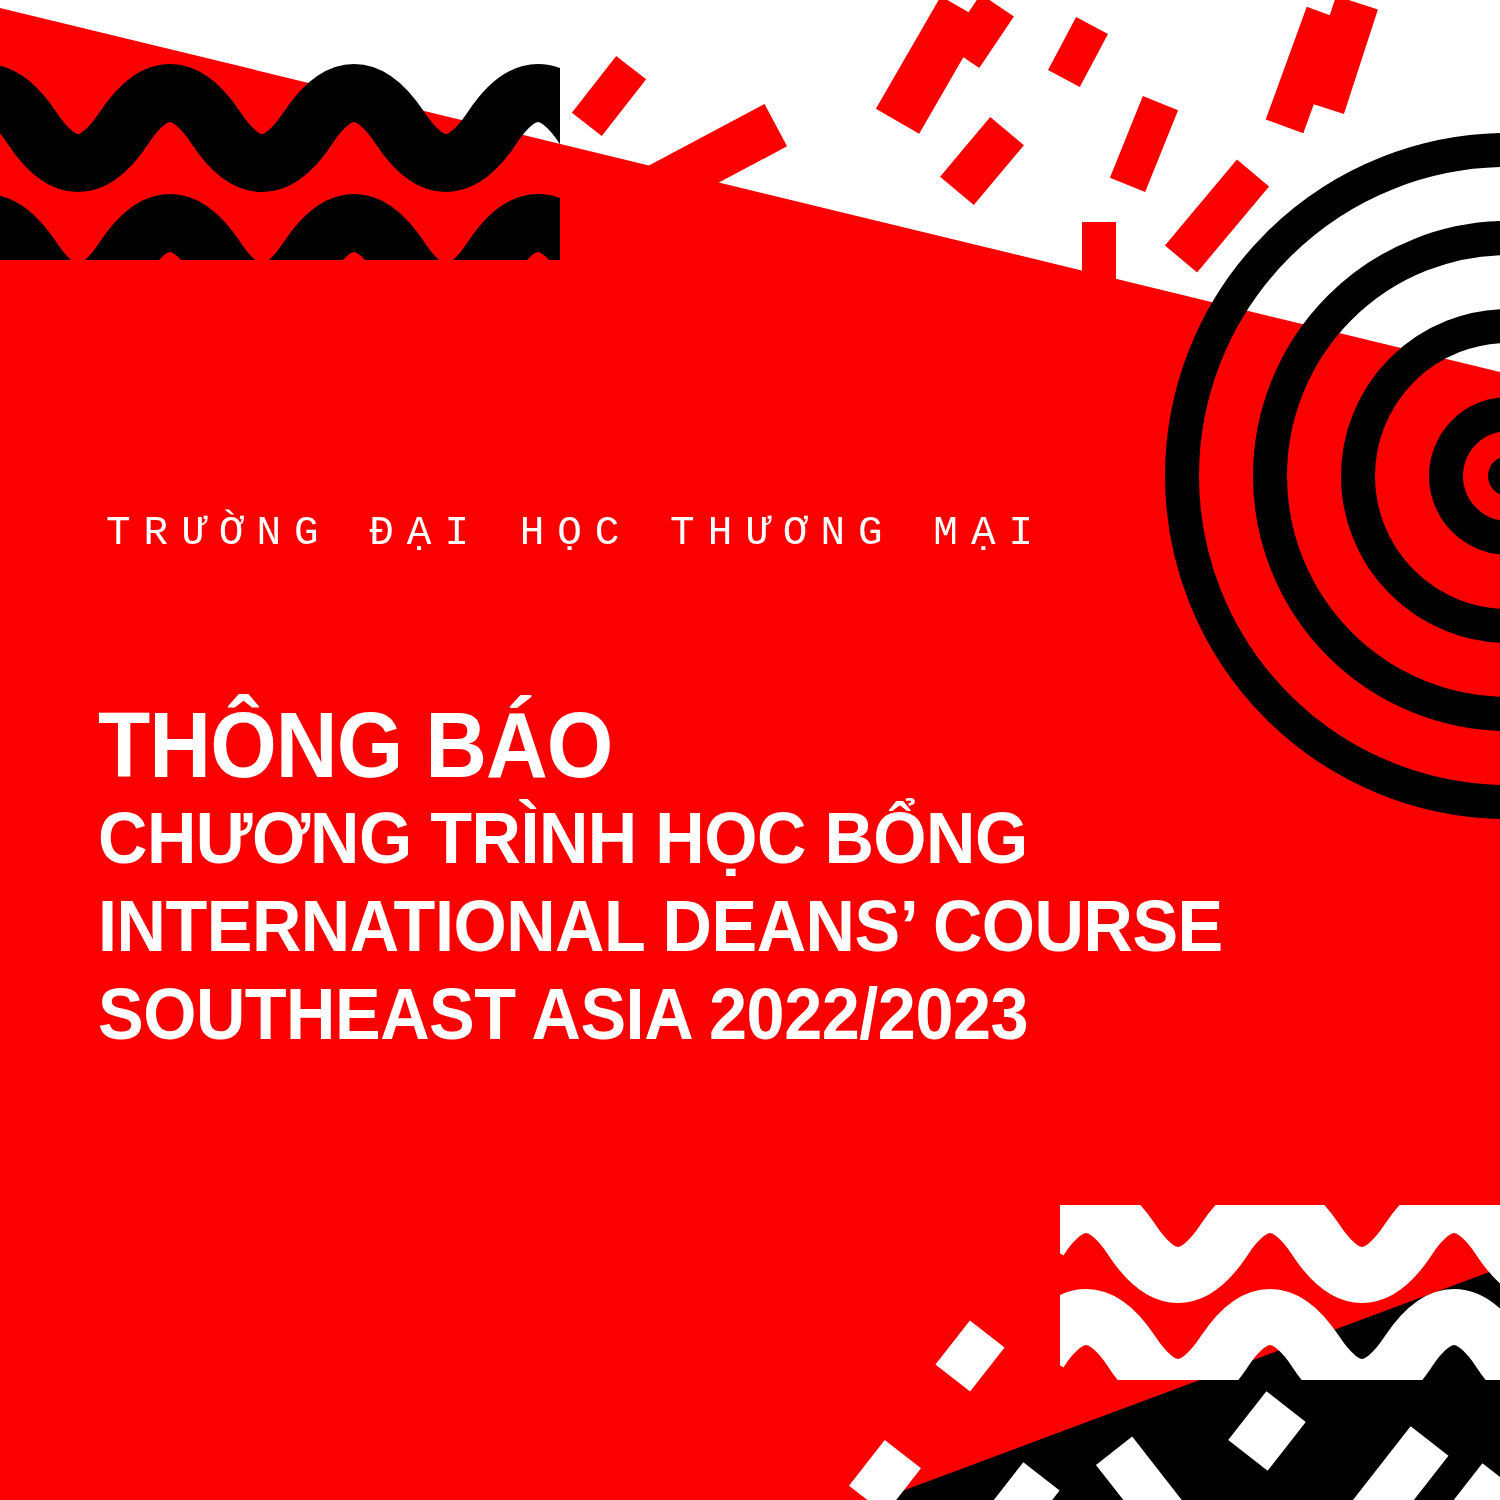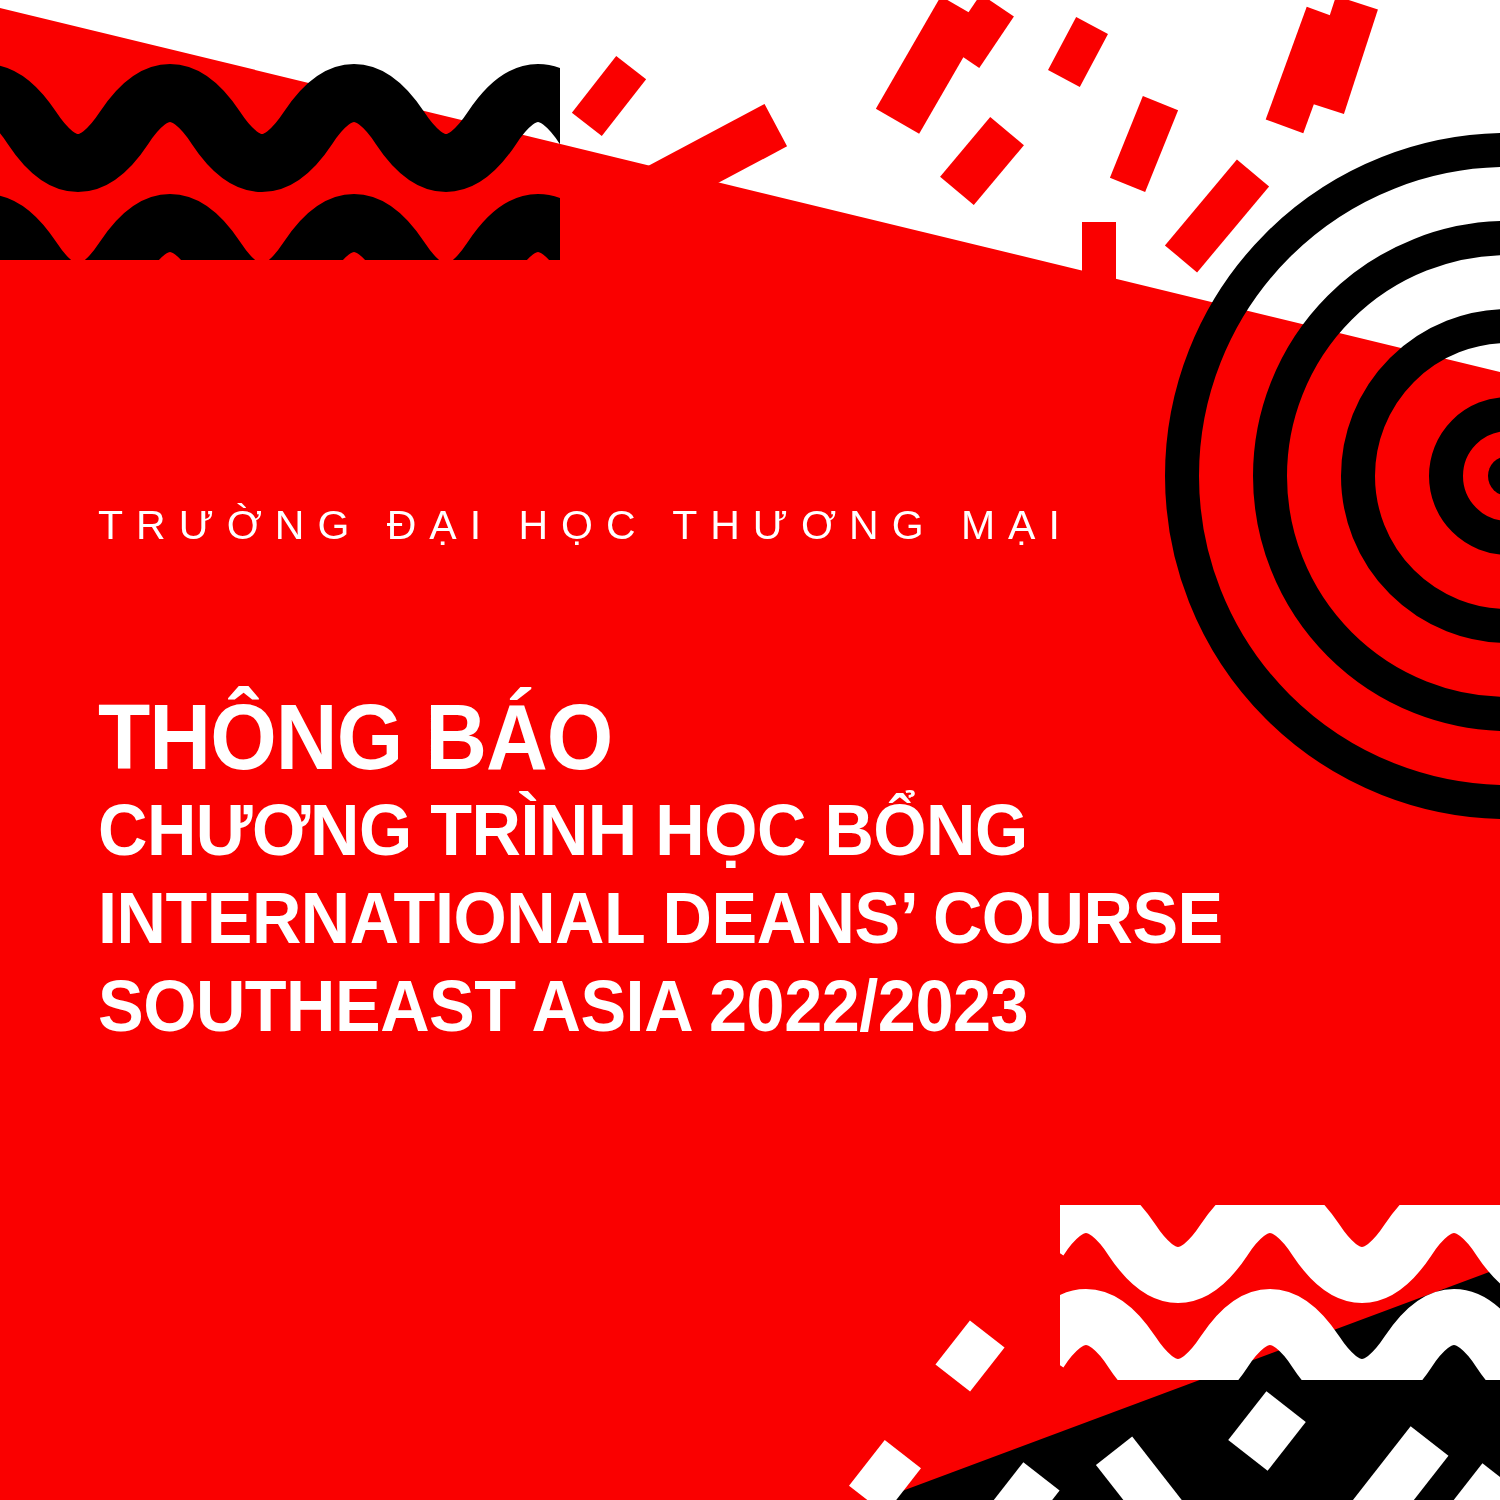--- a/index.html
+++ b/index.html
@@ -23,28 +23,28 @@
     display: block;
   }
   .text-block {
     position: absolute;
     left: 98px;
     top: 505px;
     width: 1060px;
     z-index: 10;
   }
   .org-line {
-    font-family: Liberation Sans, sans-serif;
+    font-family: Liberation Mono, monospace;
     font-size: 41px;
     font-weight: 400;
     letter-spacing: 13px;
     color: #ffffff;
     line-height: 1;
     white-space: nowrap;
-    margin: 0;
+    margin: 8px;
   }
   .headline {
     font-family: "Liberation Sans", sans-serif;
     font-weight: 700;
     font-size: 92px;
     line-height: 1.0;
     color: #ffffff;
     letter-spacing: -1px;
     margin: 0;
     margin-top: 145px;

